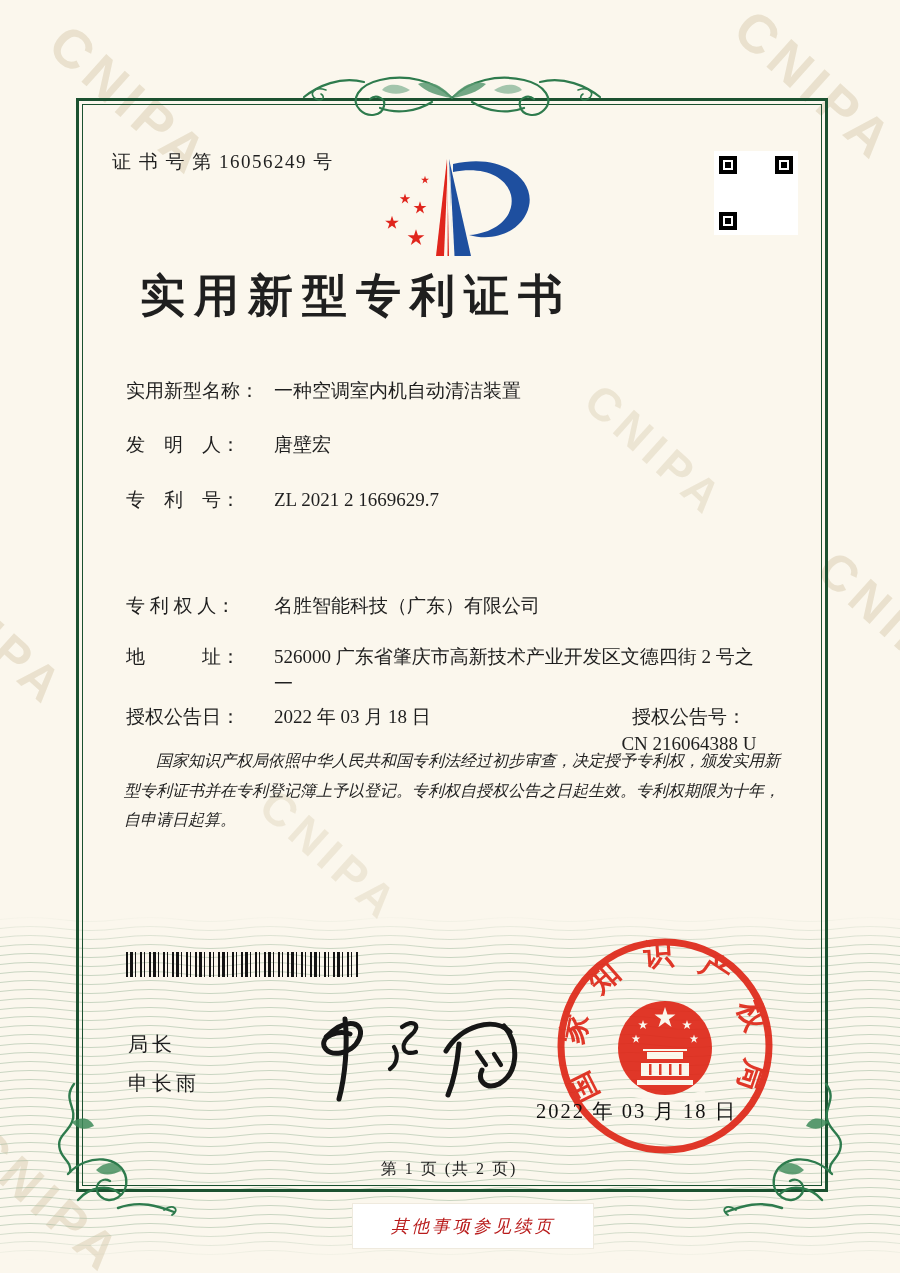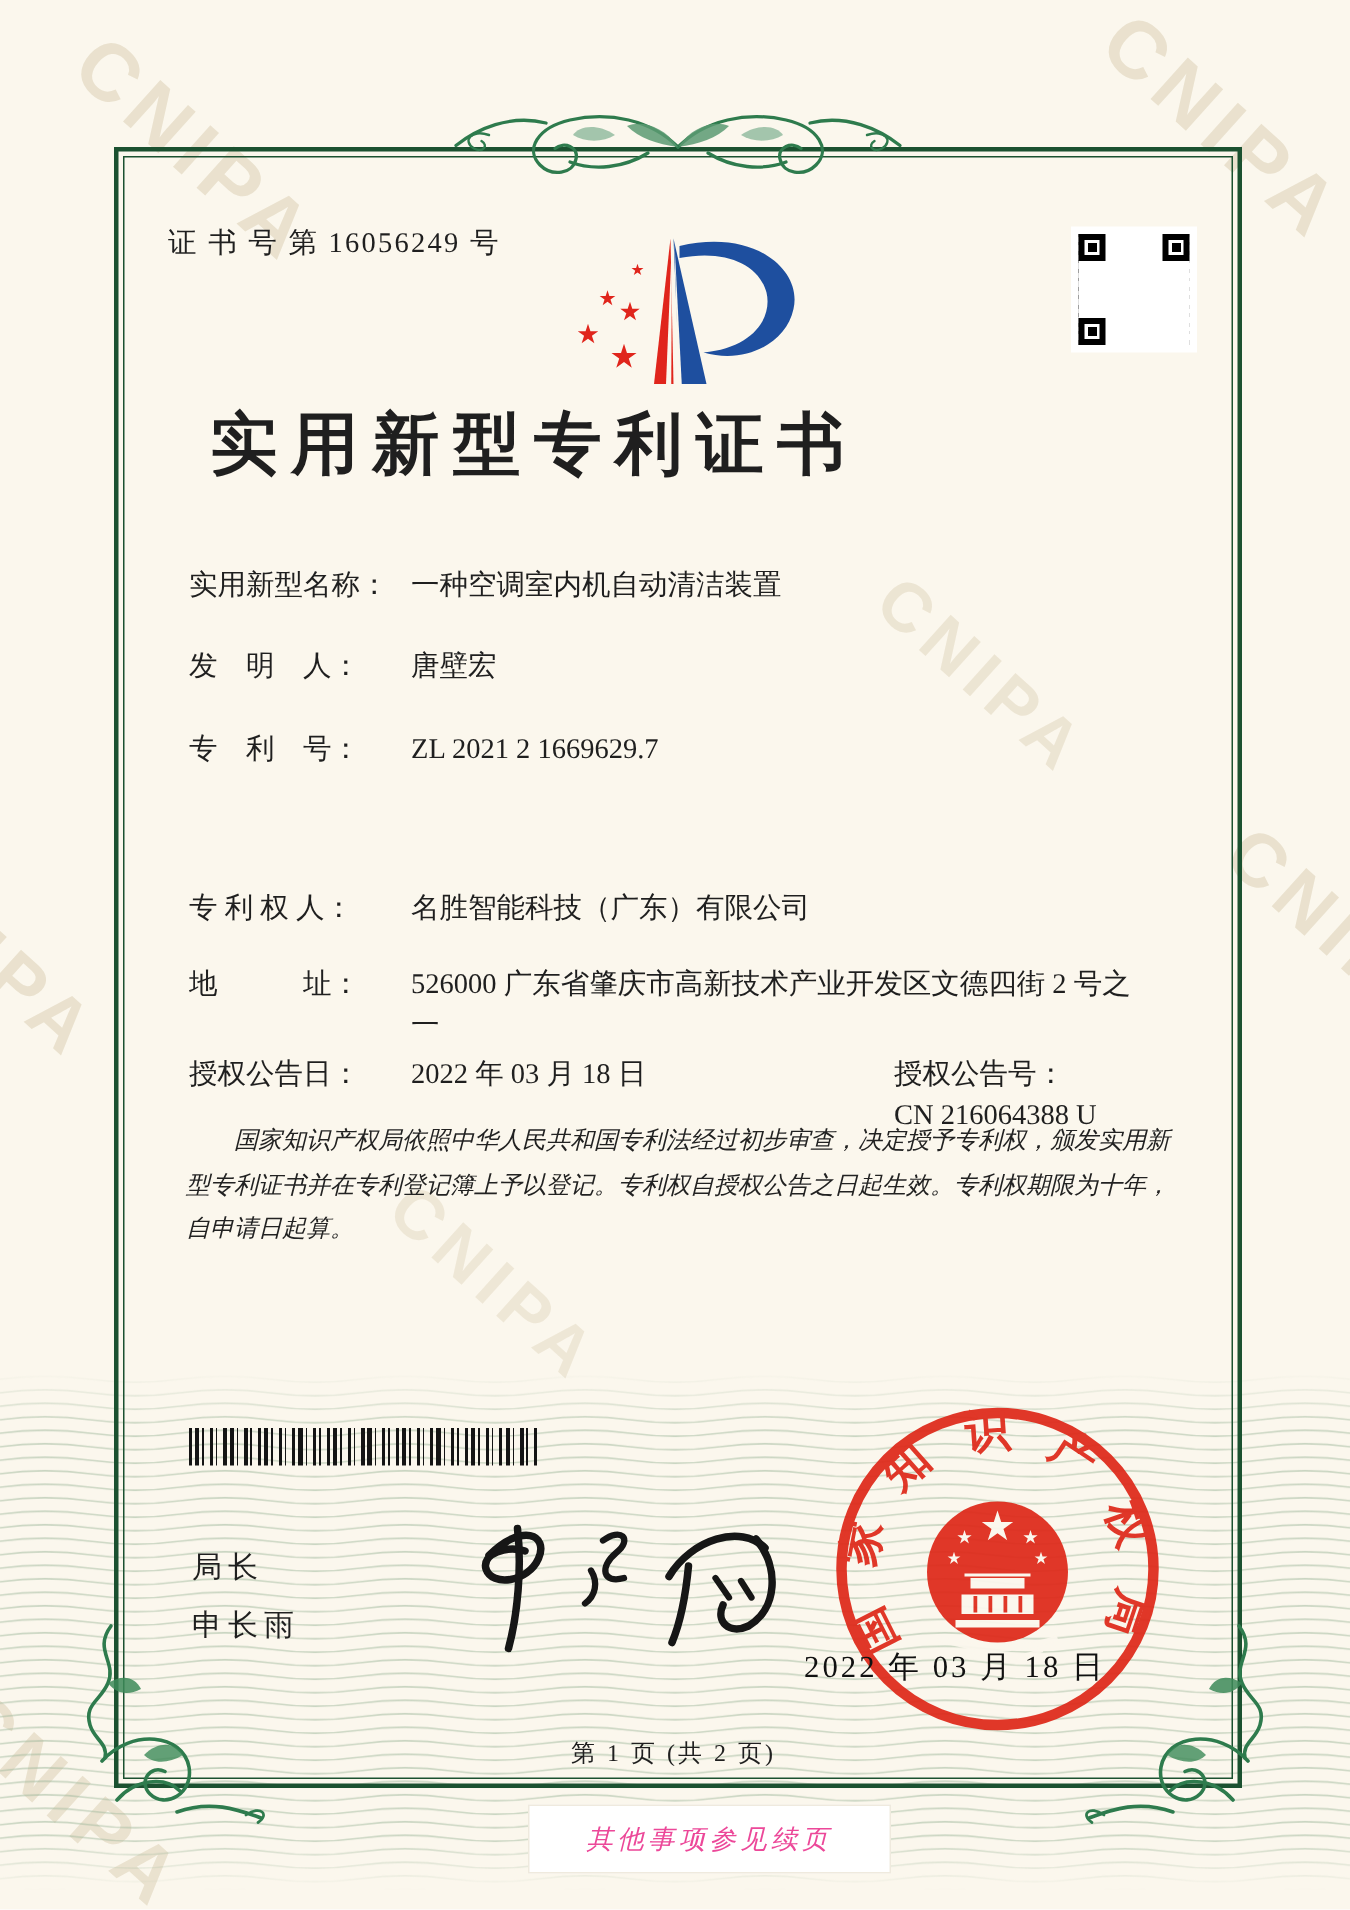--- a/index.html
+++ b/index.html
@@ -40,40 +40,40 @@
     background-blend-mode:lighten;}
   .finder{position:absolute;width:18px;height:18px;box-sizing:border-box;
     border:4px solid #000;padding:2px;background:#000;background-clip:content-box;}
   .f1{left:0;top:0;} .f2{right:0;top:0;} .f3{left:0;bottom:0;}
   .title{position:absolute;left:0;top:266px;width:712px;text-align:center;
     font-size:45px;font-weight:bold;letter-spacing:9px;}
   .frow{position:absolute;left:126px;font-size:19px;line-height:27px;}
   .flabel{display:inline-block;width:148px;vertical-align:top;}
   .fvalue{display:inline-block;vertical-align:top;}
   .addr-val{width:492px;}
-  .grant2{position:absolute;left:470px;top:0;}
+  .grant2{position:absolute;left:470px;top:0;text-align:center;}
   .glabel{display:inline-block;width:138px;}
   .paras{position:absolute;left:124px;top:746px;width:658px;
     font-size:16px;line-height:29.5px;font-style:italic;color:#222;}
   .paras p{margin:0;text-indent:2em;}
   .barcode{position:absolute;left:126px;top:952px;width:232px;height:25px;
     background-image:repeating-linear-gradient(90deg,
       #141414 0 2px,transparent 2px 4px,#141414 4px 7px,transparent 7px 9px,
       #141414 9px 10px,transparent 10px 14px,#141414 14px 16px,transparent 16px 18px,
       #141414 18px 19px,transparent 19px 23px);}
   .officer-title{position:absolute;left:128px;top:1031px;font-size:20px;letter-spacing:4px;}
   .officer-name{position:absolute;left:128px;top:1070px;font-size:20px;letter-spacing:4px;}
   .sig{position:absolute;left:298px;top:1005px;}
   .seal{position:absolute;left:541px;top:926px;mix-blend-mode:multiply;opacity:.93;}
   .seal-date{position:absolute;left:536px;top:1097px;font-size:20.5px;letter-spacing:2px;color:#111;}
   .page-info{position:absolute;left:76px;top:1159px;width:746px;text-align:center;font-size:16px;letter-spacing:2px;}
   .note-box{position:absolute;left:352px;top:1203px;width:242px;height:46px;
     background:#fff;border:1px solid #efeade;box-sizing:border-box;
     text-align:center;line-height:44px;font-size:17.5px;font-style:italic;
-    letter-spacing:3px;color:#ec4899;z-index:5;}
+    letter-spacing:3px;color:#b91c1c;z-index:5;}
 </style>
 </head>
 <body>
 
 <div class="page">
 
   <span class="wm" style="left:130px;top:100px;font-size:54px;">CNIPA</span>
   <span class="wm" style="left:815px;top:85px;font-size:54px;">CNIPA</span>
   <span class="wm" style="left:655px;top:450px;font-size:46px;opacity:.4;">CNIPA</span>
   <span class="wm" style="left:330px;top:855px;font-size:46px;opacity:.35;">CNIPA</span>

